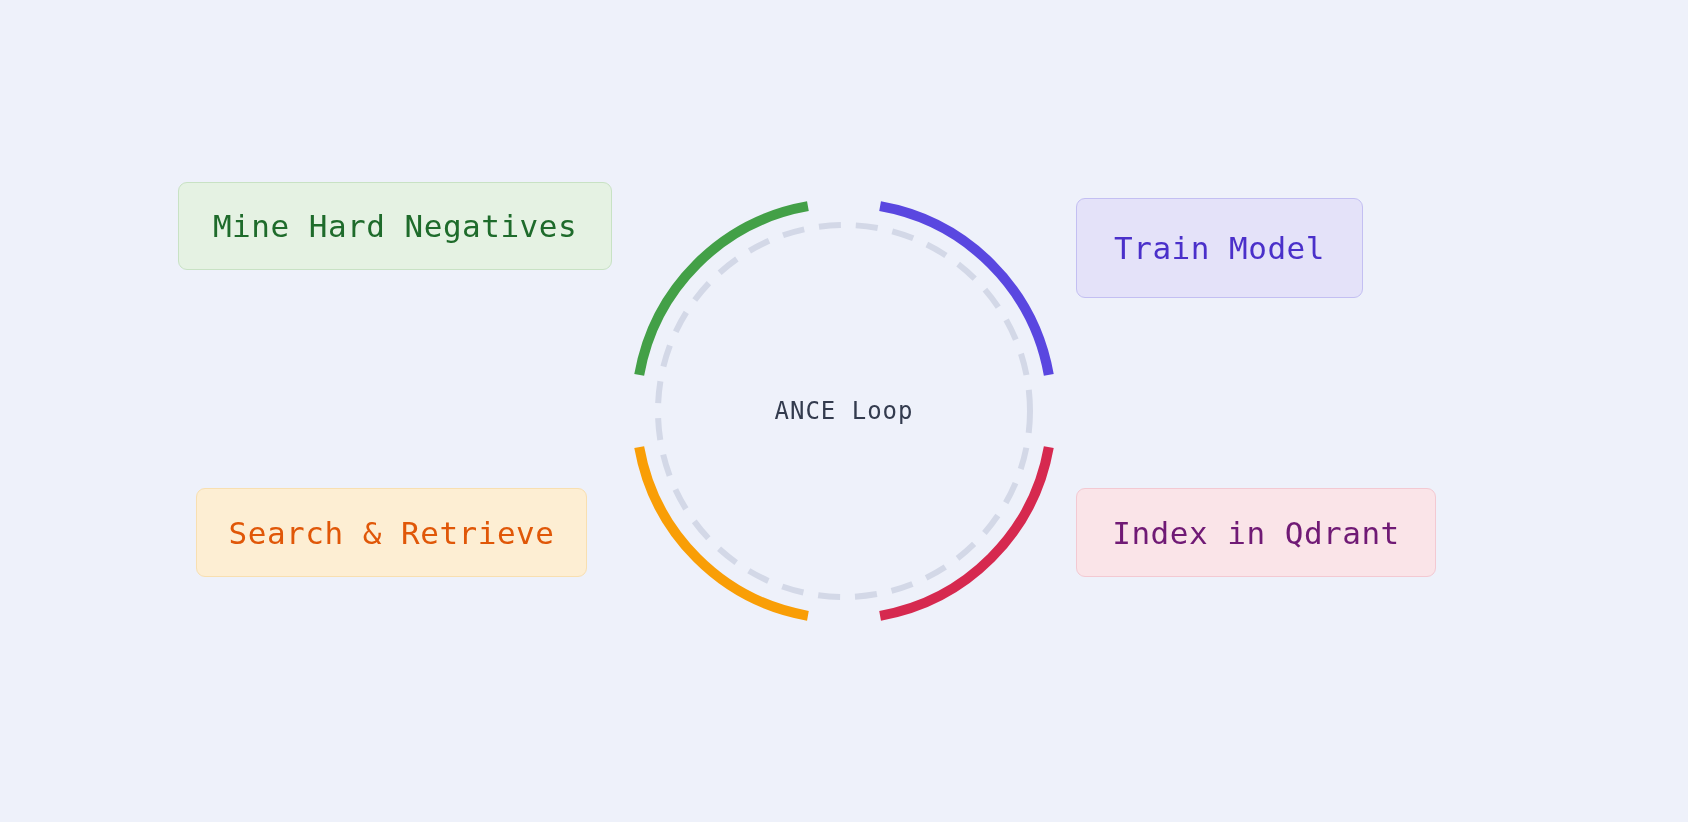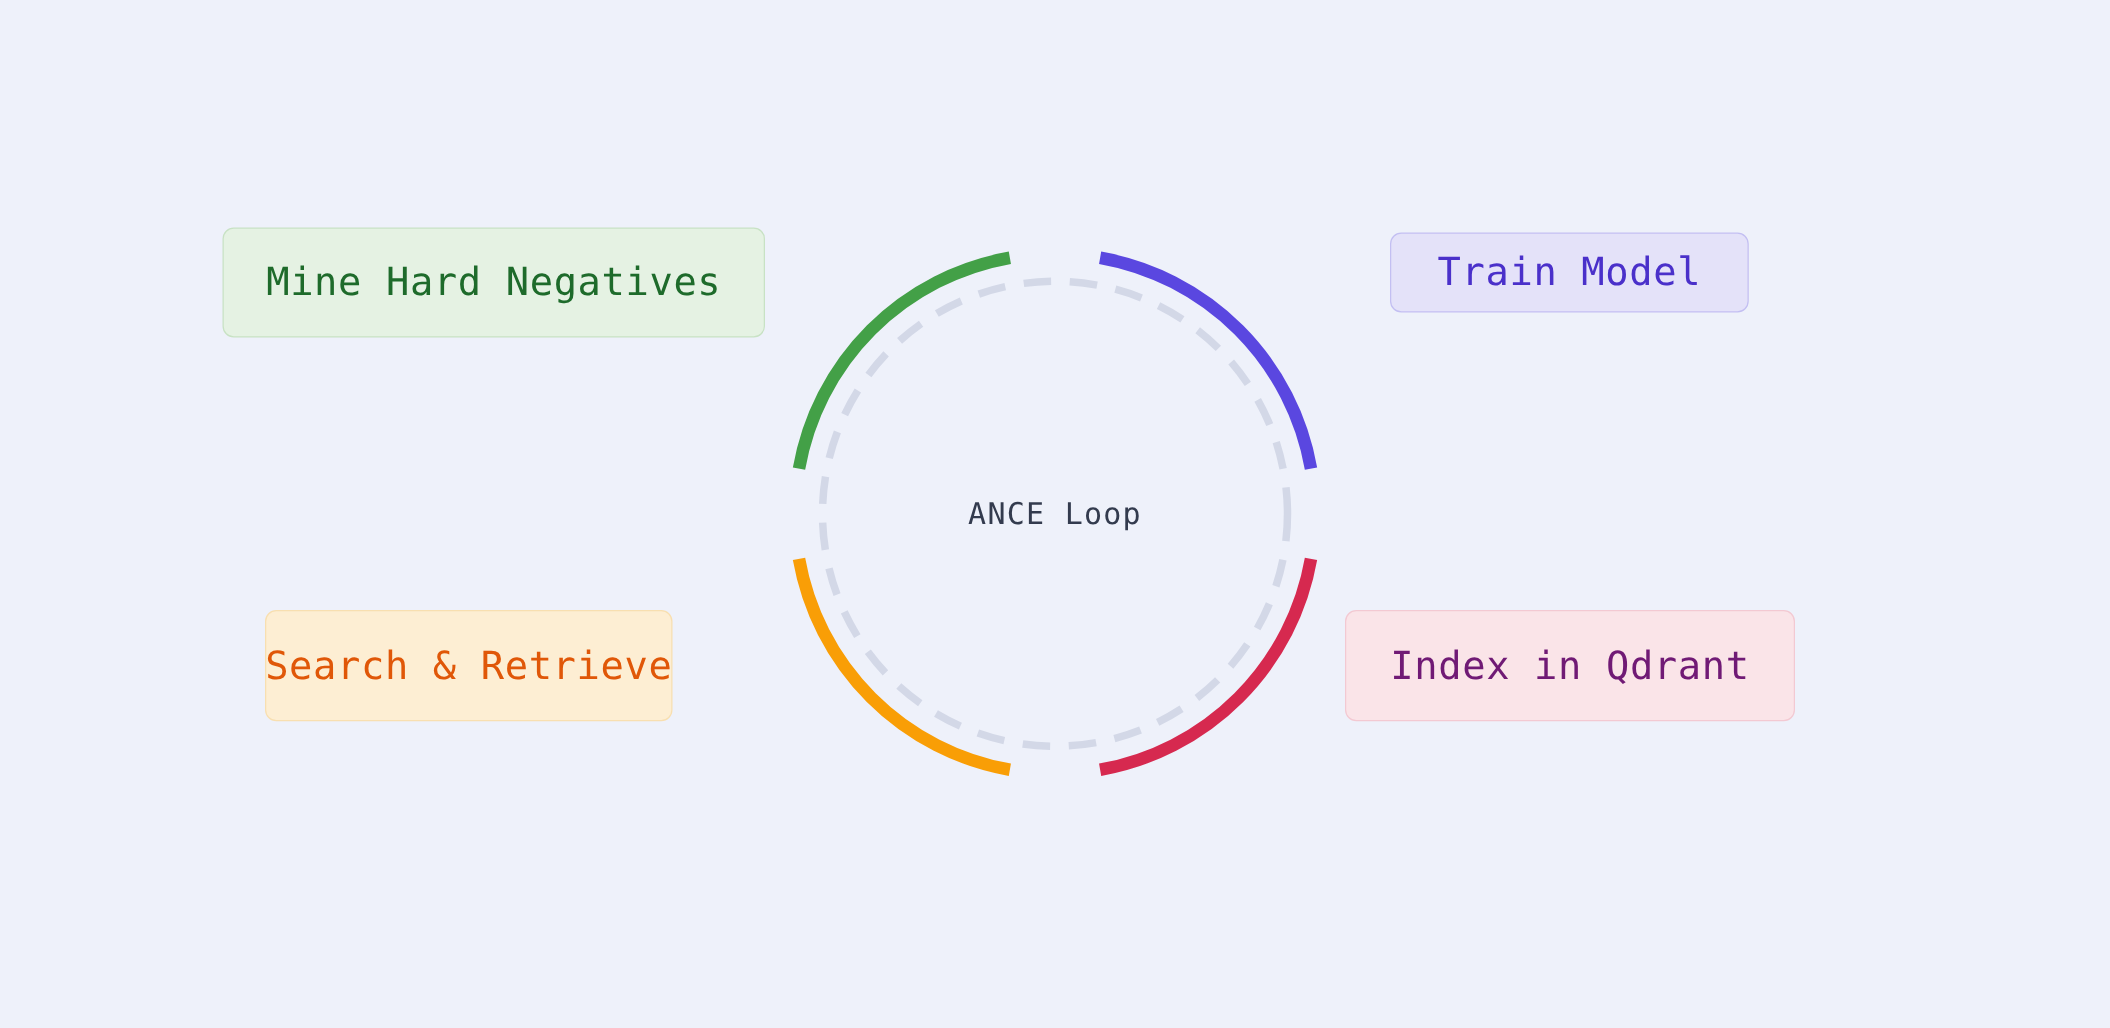--- a/index.html
+++ b/index.html
@@ -23,22 +23,22 @@
     align-items: center;
     justify-content: center;
     border: 1.5px solid transparent;
     border-radius: 9px;
     box-sizing: border-box;
     font-size: 31px;
     letter-spacing: 0.5px;
     white-space: nowrap;
   }
   .step-box.pos-0 { left: 178px;  top: 182px; width: 434px; height: 88px; }
-  .step-box.pos-1 { left: 1076px; top: 186px; width: 287px; height: 64px; margin-left: 36px; }
-  .step-box.pos-2 { left: 212px;  top: 488px; width: 326px; height: 89px; }
+  .step-box.pos-1 { left: 1076px; top: 198px; width: 287px; height: 100px; }
+  .step-box.pos-2 { left: 196px;  top: 488px; width: 391px; height: 89px; }
   .step-box.pos-3 { left: 1076px; top: 488px; width: 360px; height: 89px; }
   .ring-svg {
     position: absolute;
     left: 624px;
     top: 191px;
     width: 440px;
     height: 440px;
   }
   .center-label {
     position: absolute;

